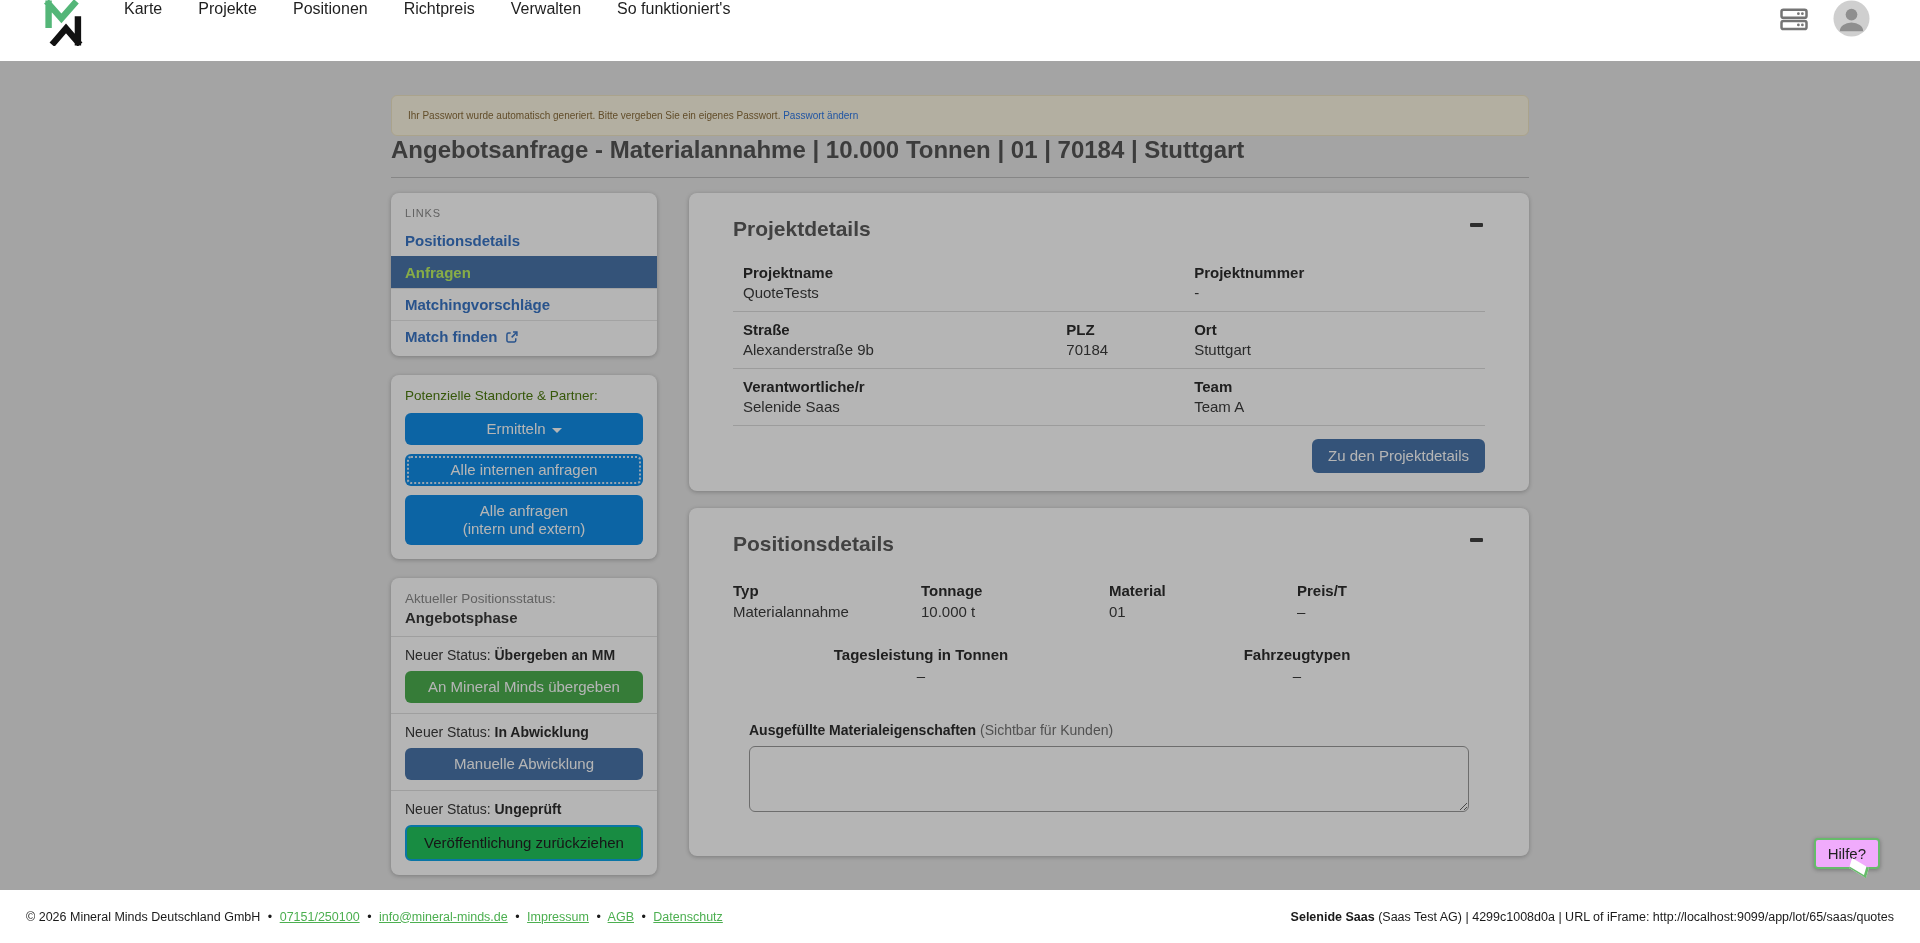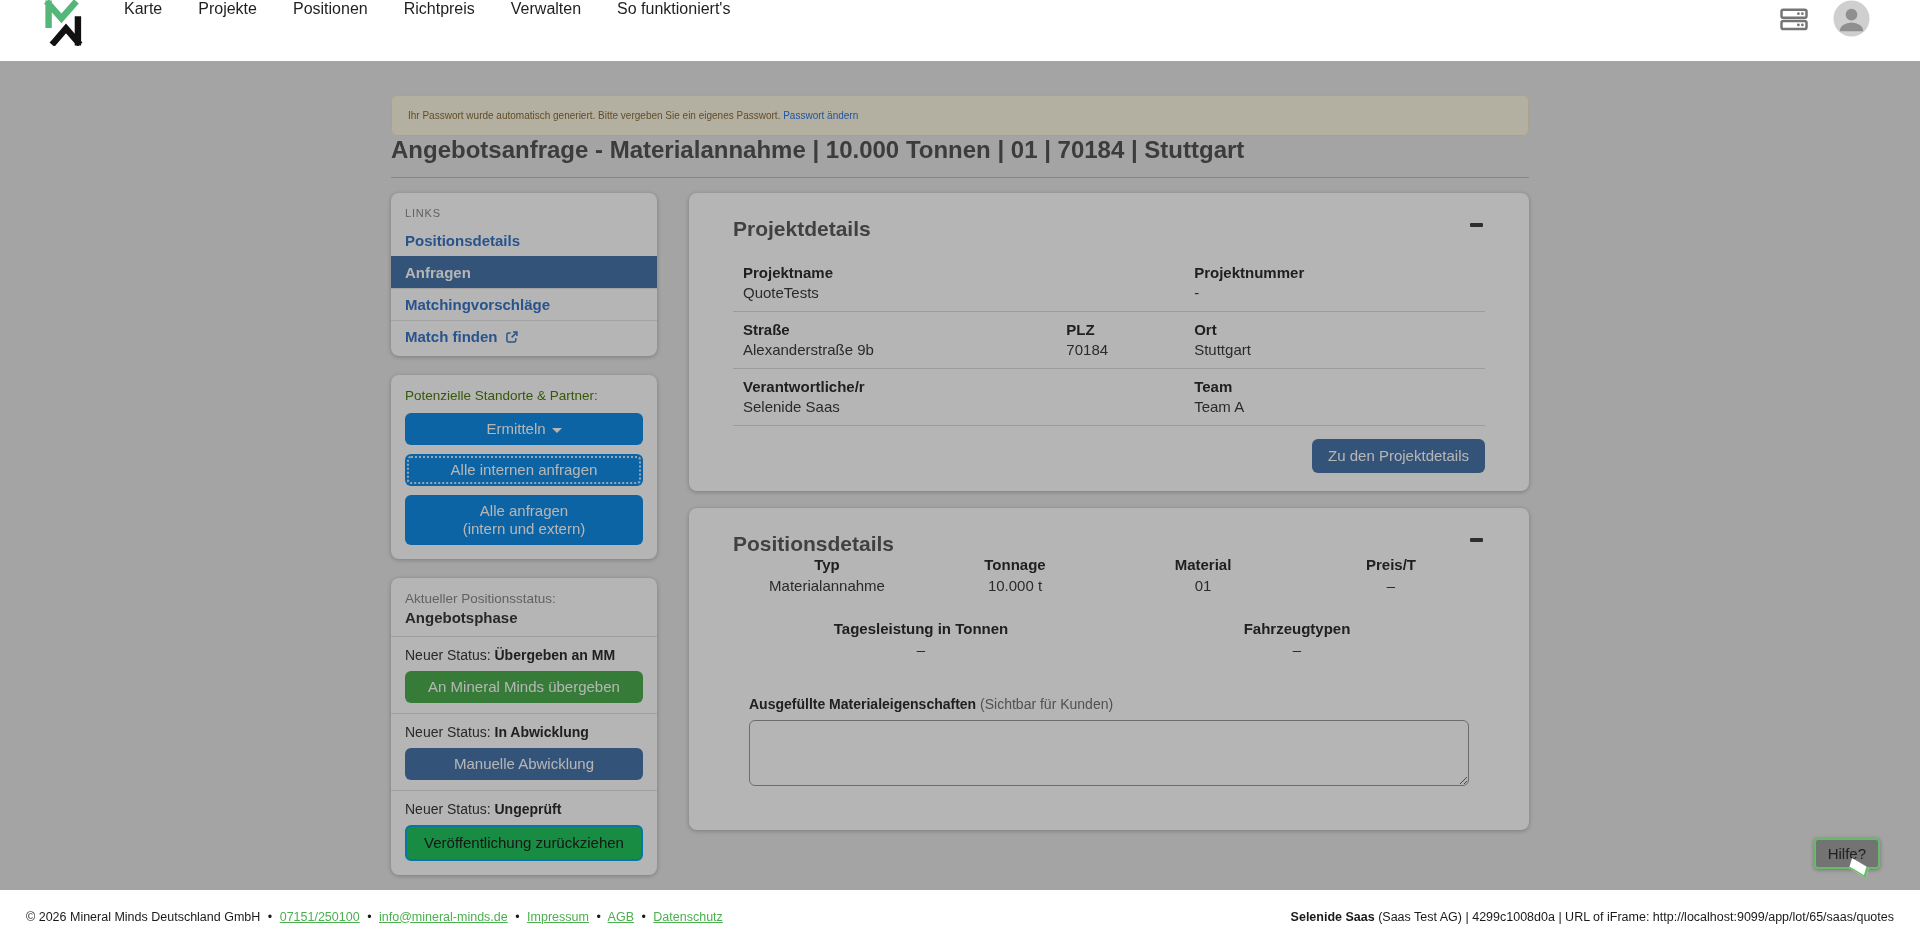--- a/index.html
+++ b/index.html
@@ -48,21 +48,21 @@
   }
 
   
   .links-panel { padding:8px 0 4px; }
   .links-header { font-size:11px; letter-spacing:0.8px; color:#8a8a8a; padding:6px 14px 6px; }
   .side-link {
     display:flex; align-items:center; gap:7px;
     font-size:15px; font-weight:bold; color:#3a76c6; text-decoration:none;
     padding:7px 14px; border-top:1px solid #e6e6e6; cursor:pointer;
   }
-  .side-link.active { background:#4a76ab; color:#ffffff; border-top-color:#4a76ab; }
+  .side-link.active { background:#4a76ab; color:#bef264; border-top-color:#4a76ab; }
   .side-link .ext-icon { display:inline-flex; }
 
   
   .partners-panel { margin-top:19px; padding:13px 14px 14px; }
   .panel-label { font-size:13.5px; color:#4d7c0f; margin-bottom:10px; }
   .btn {
     display:block; width:100%; border:none; border-radius:6px; cursor:pointer;
     font-family:"Liberation Sans", sans-serif; font-size:15px; color:#fff;
     padding:7px 10px; line-height:18px;
   }
@@ -95,36 +95,36 @@
   .detail-table td { padding:9px 10px 10px; vertical-align:top; }
   .detail-table tr + tr td { border-top:1px solid #dcdcdc; }
   .detail-table tr:last-child td { border-bottom:1px solid #dcdcdc; }
   .cell-label { font-size:15px; font-weight:bold; color:#2e2e2e; }
   .cell-value { font-size:15px; color:#3c3c3c; margin-top:3px; }
   .col-1 { width:43%; } .col-2 { width:17%; } .col-3 { width:40%; }
   .card-actions { text-align:right; margin-top:13px; }
   .btn-inline { display:inline-block; width:auto; padding:8px 16px; }
 
   .pos-card { margin-top:17px; padding-bottom:40px; }
-  .pos-grid { display:grid; grid-template-columns:repeat(4,1fr); text-align:center; }
+  .pos-grid { display:grid; grid-template-columns:repeat(4,1fr); margin-top:26px; text-align:left; }
   .pos-grid-2 { display:grid; grid-template-columns:repeat(2,1fr); margin-top:26px; text-align:center; }
   .pos-field .cell-value { margin-top:4px; }
   .form-block { margin:38px 16px 0; }
   .form-label { font-size:14px; color:#2e2e2e; margin-bottom:8px; }
   .form-label b { font-weight:bold; }
   .form-label .hint { color:#737373; font-weight:normal; }
   .material-textarea {
     width:100%; height:66px; border:1px solid #9a9a9a; border-radius:6px;
     background:#fff; resize:vertical; font-family:"Liberation Sans",sans-serif; font-size:14px; padding:6px 8px;
   }
 
   
   .help-tooltip {
     position:absolute; top:777px; right:40px; z-index:50;
-    background:#737373; border:2px solid #66bb6a; border-radius:4px;
+    background:#f0abfc; border:2px solid #66bb6a; border-radius:4px;
     padding:5px 12px; font-size:15px; color:#212121;
     box-shadow:0 1px 4px rgba(0,0,0,0.3); cursor:pointer;
   }
   .help-tooltip::after {
     content:""; position:absolute; right:12px; bottom:-8px; width:12px; height:12px;
     background:#fff; border-right:2px solid #66bb6a; border-bottom:2px solid #66bb6a;
     transform:skewX(35deg) rotate(45deg);
   }
 
   

